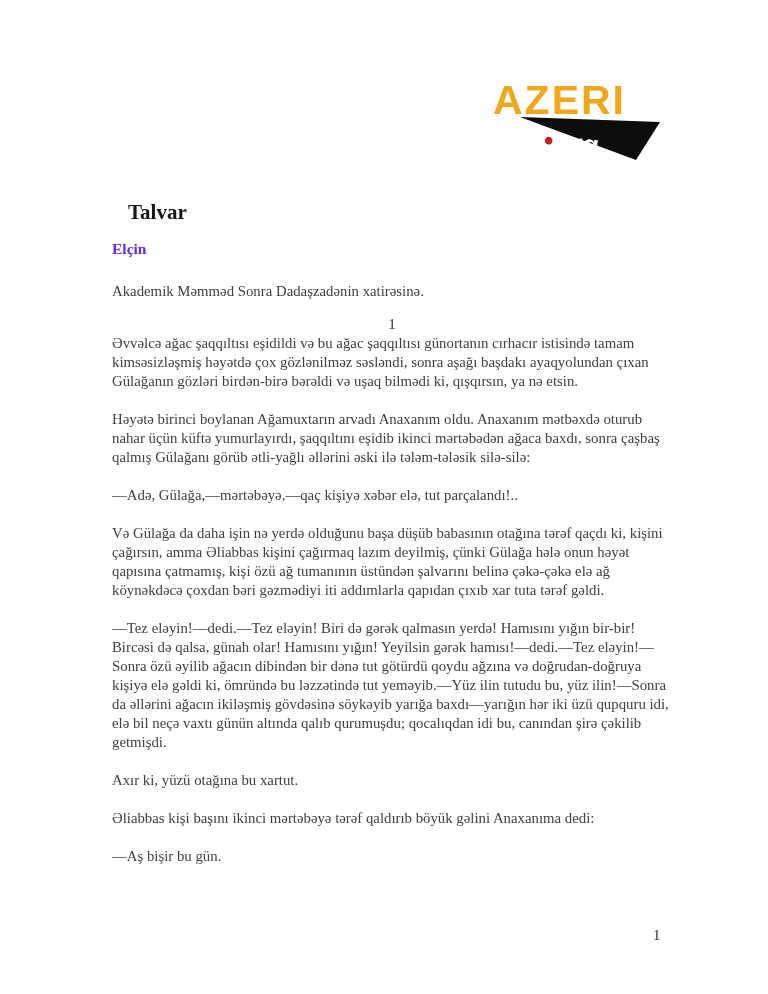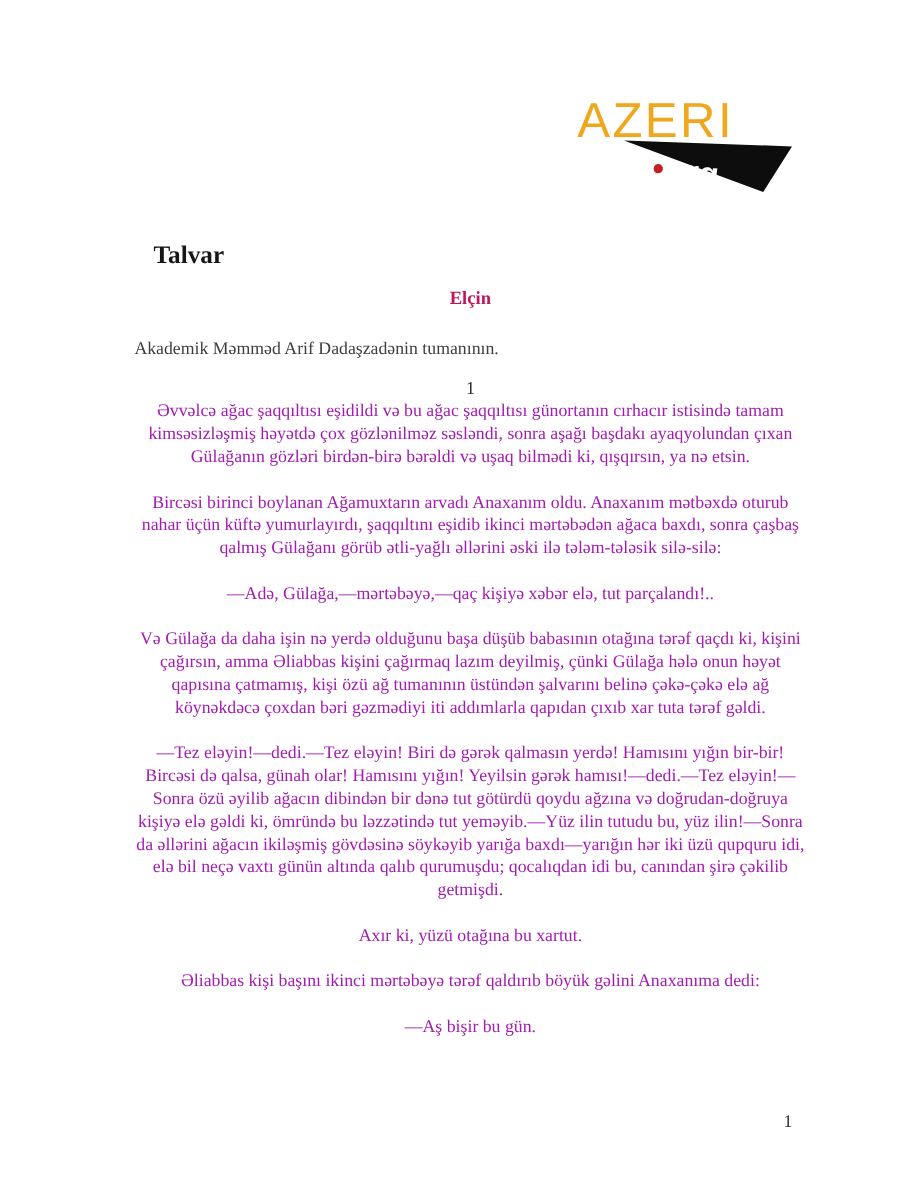--- a/index.html
+++ b/index.html
@@ -20,24 +20,24 @@
   
   .logo {
     position: absolute;
     left: 481px;
     top: 80px;
     width: 192px;
     height: 86px;
   }
   .logo-word {
     position: absolute;
-    left: 0;
+    left: 12px;
     top: 0;
     font-family: "Liberation Sans", sans-serif;
-    font-weight: normal;
+    font-weight: bold;
     font-size: 41px;
     line-height: 1;
     letter-spacing: 2px;
     color: #efa71e;
     white-space: nowrap;
   }
   .logo-tri {
     position: absolute;
     left: 0;
     top: 0;
@@ -59,42 +59,40 @@
     font-size: 21px;
     line-height: 24px;
     font-weight: bold;
     color: #161616;
   }
   .author {
     margin-top: 1px;
     font-size: 15.5px;
     line-height: 18px;
     font-weight: bold;
-    color: #be185d;
-    text-align: center;
+    color: #6d28d9;
   }
   .dedication {
     margin-top: 24px;
     font-size: 14.8px;
     line-height: 19px;
     color: #3e3e3e;
   }
   .section-number {
     margin-top: 14px;
     font-size: 15px;
     line-height: 19px;
     text-align: center;
     color: #2f2f2f;
   }
   .content p {
     margin: 0 0 19px 0;
     font-size: 14.8px;
     line-height: 19px;
-    color: #a21caf;
-    text-align: center;
+    color: #404040;
   }
   .page-number {
     position: absolute;
     left: 653px;
     top: 926px;
     font-size: 14.8px;
     line-height: 19px;
     color: #2f2f2f;
   }
 </style>
@@ -109,25 +107,25 @@
       <polygon points="39,37 179,42 155,80" fill="#0d0d0d"></polygon>
       <text class="logo-org" x="62" y="69" transform="rotate(6 62 69)">
         <tspan fill="#c32026">•</tspan><tspan fill="#ffffff" dx="1">org</tspan>
       </text>
     </svg>
   </div>
 
   <div class="content">
     <h1 class="title">Talvar</h1>
     <div class="author">Elçin</div>
-    <div class="dedication">Akademik Məmməd Arif Dadaşzadənin tumanının.</div>
+    <div class="dedication">Akademik Məmməd Sonra Dadaşzadənin xatirəsinə.</div>
     <div class="section-number">1</div>
 
     <p>Əvvəlcə ağac şaqqıltısı eşidildi və bu ağac şaqqıltısı günortanın cırhacır istisində tamam kimsəsizləşmiş həyətdə çox gözlənilməz səsləndi, sonra aşağı başdakı ayaqyolundan çıxan Gülağanın gözləri birdən-birə bərəldi və uşaq bilmədi ki, qışqırsın, ya nə etsin.</p>
-    <p>Bircəsi birinci boylanan Ağamuxtarın arvadı Anaxanım oldu. Anaxanım mətbəxdə oturub nahar üçün küftə yumurlayırdı, şaqqıltını eşidib ikinci mərtəbədən ağaca baxdı, sonra çaşbaş qalmış Gülağanı görüb ətli-yağlı əllərini əski ilə tələm-tələsik silə-silə:</p>
+    <p>Həyətə birinci boylanan Ağamuxtarın arvadı Anaxanım oldu. Anaxanım mətbəxdə oturub nahar üçün küftə yumurlayırdı, şaqqıltını eşidib ikinci mərtəbədən ağaca baxdı, sonra çaşbaş qalmış Gülağanı görüb ətli-yağlı əllərini əski ilə tələm-tələsik silə-silə:</p>
     <p>—Adə, Gülağa,—mərtəbəyə,—qaç kişiyə xəbər elə, tut parçalandı!..</p>
     <p>Və Gülağa da daha işin nə yerdə olduğunu başa düşüb babasının otağına tərəf qaçdı ki, kişini çağırsın, amma Əliabbas kişini çağırmaq lazım deyilmiş, çünki Gülağa hələ onun həyət qapısına çatmamış, kişi özü ağ tumanının üstündən şalvarını belinə çəkə-çəkə elə ağ köynəkdəcə çoxdan bəri gəzmədiyi iti addımlarla qapıdan çıxıb xar tuta tərəf gəldi.</p>
     <p>—Tez eləyin!—dedi.—Tez eləyin! Biri də gərək qalmasın yerdə! Hamısını yığın bir-bir! Bircəsi də qalsa, günah olar! Hamısını yığın! Yeyilsin gərək hamısı!—dedi.—Tez eləyin!—Sonra özü əyilib ağacın dibindən bir dənə tut götürdü qoydu ağzına və doğrudan-doğruya kişiyə elə gəldi ki, ömründə bu ləzzətində tut yeməyib.—Yüz ilin tutudu bu, yüz ilin!—Sonra da əllərini ağacın ikiləşmiş gövdəsinə söykəyib yarığa baxdı—yarığın hər iki üzü qupquru idi, elə bil neçə vaxtı günün altında qalıb qurumuşdu; qocalıqdan idi bu, canından şirə çəkilib getmişdi.</p>
     <p>Axır ki, yüzü otağına bu xartut.</p>
     <p>Əliabbas kişi başını ikinci mərtəbəyə tərəf qaldırıb böyük gəlini Anaxanıma dedi:</p>
     <p>—Aş bişir bu gün.</p>
   </div>
 
   <div class="page-number">1</div>
 

